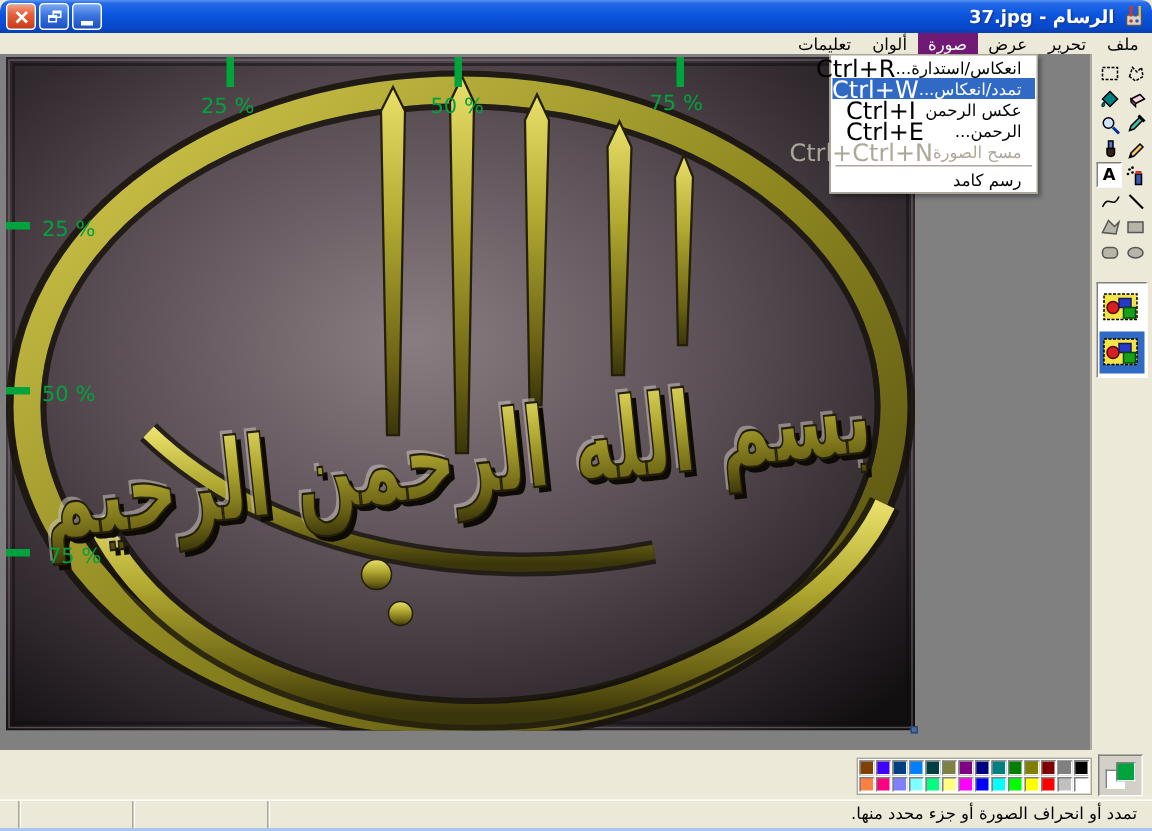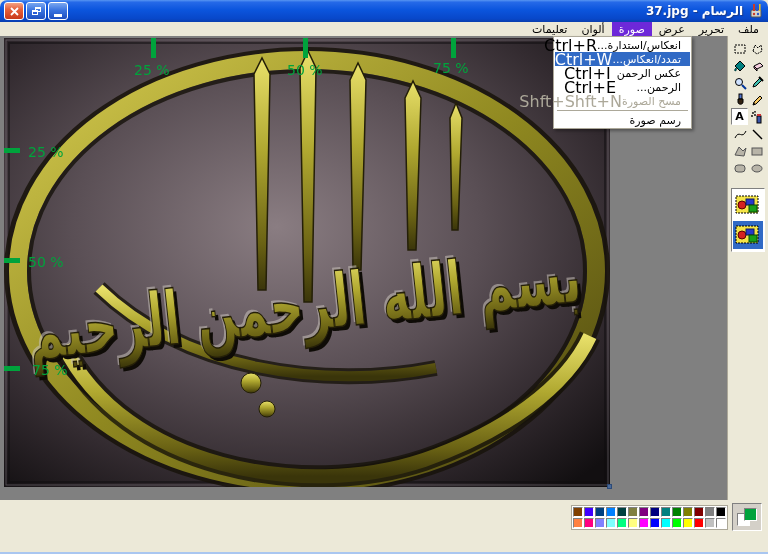--- a/index.html
+++ b/index.html
@@ -21,21 +21,21 @@
   .glyph-restore .r2{position:absolute;left:0;bottom:0;width:6px;height:5px;border:1px solid #fff;border-top-width:2px;background:#2a5cd8;}
   .glyph-min{width:8px;height:3px;background:#fff;margin-top:8px;}
   .title-right{margin-left:auto;display:flex;align-items:center;gap:5px;}
   .title-text{color:#fff;font-size:12px;font-weight:bold;direction:ltr;
     text-shadow:1px 1px 1px #1a3a8a;white-space:nowrap;}
 
   
   .menubar{position:absolute;left:0;top:22px;width:768px;height:14px;background:#ECE9D8;
     display:flex;direction:rtl;align-items:stretch;font-size:11px;color:#000;padding-right:2px;}
   .menu-item{padding:0 7px;display:flex;align-items:center;cursor:default;}
-  .menu-item.selected{background:#6d28d9;color:#fff;}
+  .menu-item.selected{background:#701a75;color:#fff;}
 
   
   .client{position:absolute;left:0;top:36px;width:768px;height:464px;background:#808080;}
 
   
   .canvas-wrap{position:absolute;left:4px;top:2px;width:606px;height:449px;}
   .canvas-wrap svg{display:block;}
   .resize-handle{position:absolute;right:-2px;bottom:-2px;width:5px;height:5px;background:#4a6a9a;border:1px solid #2c4a78;}
 
   
@@ -328,25 +328,25 @@
     <div class="dd-item">
       <span>عكس الرحمن</span>
       <span class="sc">Ctrl+I</span>
     </div>
     <div class="dd-item">
       <span>الرحمن...</span>
       <span class="sc">Ctrl+E</span>
     </div>
     <div class="dd-item disabled">
       <span>مسح الصورة</span>
-      <span class="sc">Shft+Shft+N</span>
+      <span class="sc">Ctrl+Ctrl+N</span>
     </div>
     <div class="dd-sep"></div>
     <div class="dd-item">
-      <span>رسم صورة</span>
+      <span>رسم كامد</span>
       <span class="sc"></span>
     </div>
   </div>
 
   <div class="bottom-strip">
     <div class="color-box">
       <div class="swatch-panel">
         <div class="swatch-row">
             <div class="swatch" style="background: rgb(128, 64, 0);"></div>
             <div class="swatch" style="background: rgb(64, 0, 255);"></div>
@@ -380,15 +380,21 @@
             <div class="swatch" style="background: rgb(255, 255, 255);"></div>
           </div>
       </div>
       <div class="indicator">
         <div class="fg-sq" style="background: rgb(0, 163, 60);"></div>
         <div class="bg-sq" style="background: rgb(255, 255, 255);"></div>
       </div>
     </div>
   </div>
 
+  <div class="statusbar">
+    <div class="sp sp1"></div>
+    <div class="sp sp2"></div>
+    <div class="sp sp3"></div>
+    <div class="sp-text">تمدد أو انحراف الصورة أو جزء محدد منها.</div>
+  </div>
   <div class="window-bottom"></div>
 
 </div>
 
 </body></html>

